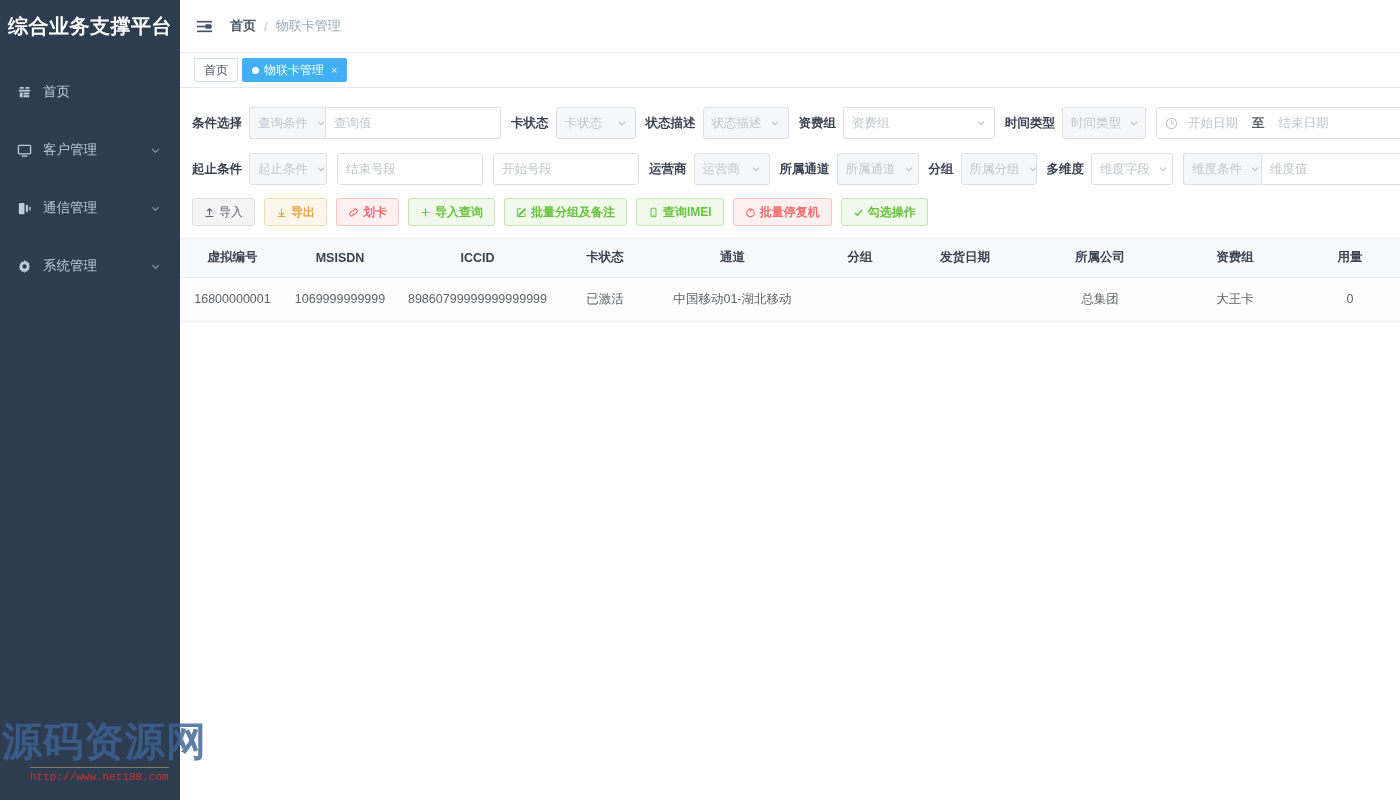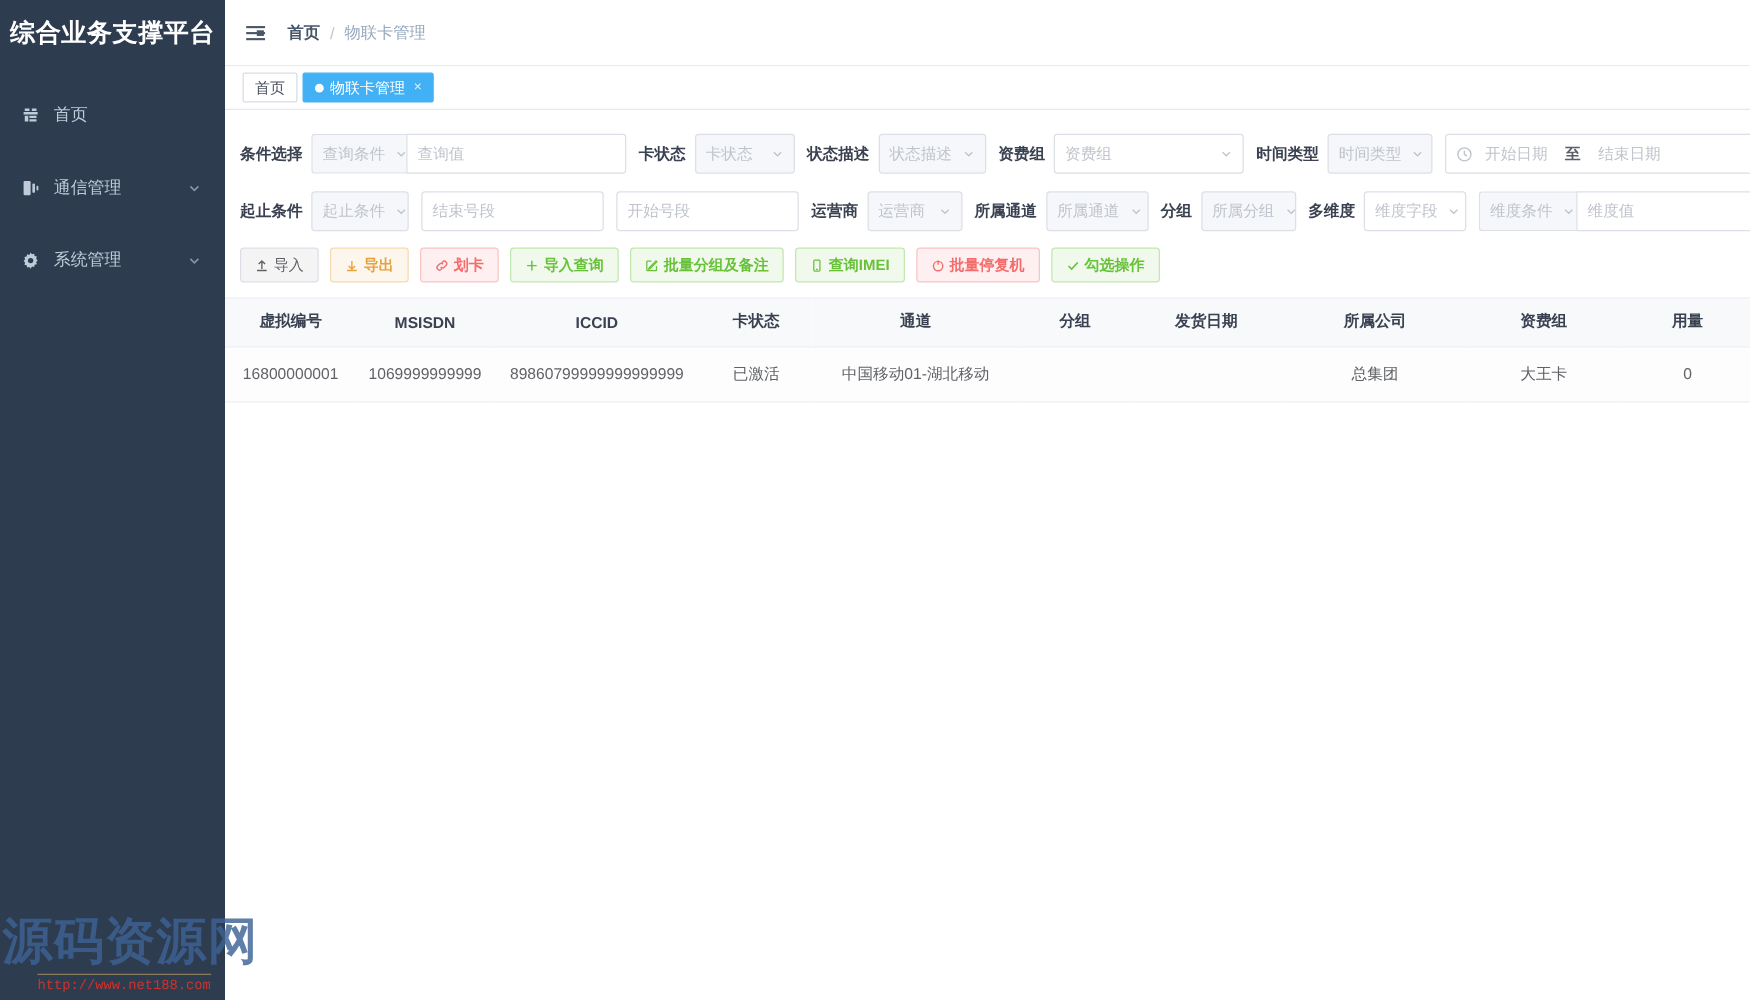--- a/index.html
+++ b/index.html
@@ -47,21 +47,21 @@
   .nav-ico svg { display: block; }
   .nav-label { flex: 1 1 auto; }
   .nav-arrow {
     width: 14px; height: 14px;
     display: inline-flex; align-items: center; justify-content: center;
     color: #8995a5;
   }
   
   #watermark {
     position: absolute;
-    left: 2px; bottom: 4px;
+    left: 2px; bottom: 16px;
     width: 230px;
     pointer-events: none;
     z-index: 40;
   }
   .wm-main {
     font-size: 40px; font-weight: bold;
     color: #3d6395;
     opacity: 0.82;
     letter-spacing: 1px;
     line-height: 1;
@@ -268,20 +268,34 @@
 
       <div class="nav-item">
         <span class="nav-ico">
           <svg width="15" height="15" viewBox="0 0 16 16" fill="currentColor">
             <path d="M3 2h4v2H3zM9 2h4v2H9zM2 5h12v2H2zM3 8h3v5H3zM7 8h6v2H7zM7 11h6v2H7z"></path>
           </svg>
         </span>
         <span class="nav-label">首页</span>
       </div>
 
+      <div class="nav-item">
+        <span class="nav-ico">
+          <svg width="15" height="15" viewBox="0 0 16 16" fill="none" stroke="currentColor" stroke-width="1.4">
+            <rect x="1.5" y="2.5" width="13" height="9" rx="1"></rect>
+              <path d="M5 14h6"></path>
+          </svg>
+        </span>
+        <span class="nav-label">客户管理</span>
+        <span class="nav-arrow">
+          <svg width="11" height="11" viewBox="0 0 12 12" fill="none" stroke="currentColor" stroke-width="1.4">
+              <path d="M2.5 4.5L6 8l3.5-3.5"></path>
+            </svg>
+        </span>
+      </div>
 
       <div class="nav-item">
         <span class="nav-ico">
           <svg width="15" height="15" viewBox="0 0 16 16" fill="currentColor">
             <rect x="2" y="2" width="6" height="12" rx="1"></rect>
               <rect x="9.5" y="4" width="2.2" height="8" rx="1"></rect>
               <rect x="13" y="6" width="1.6" height="4" rx="0.8"></rect>
           </svg>
         </span>
         <span class="nav-label">通信管理</span>

